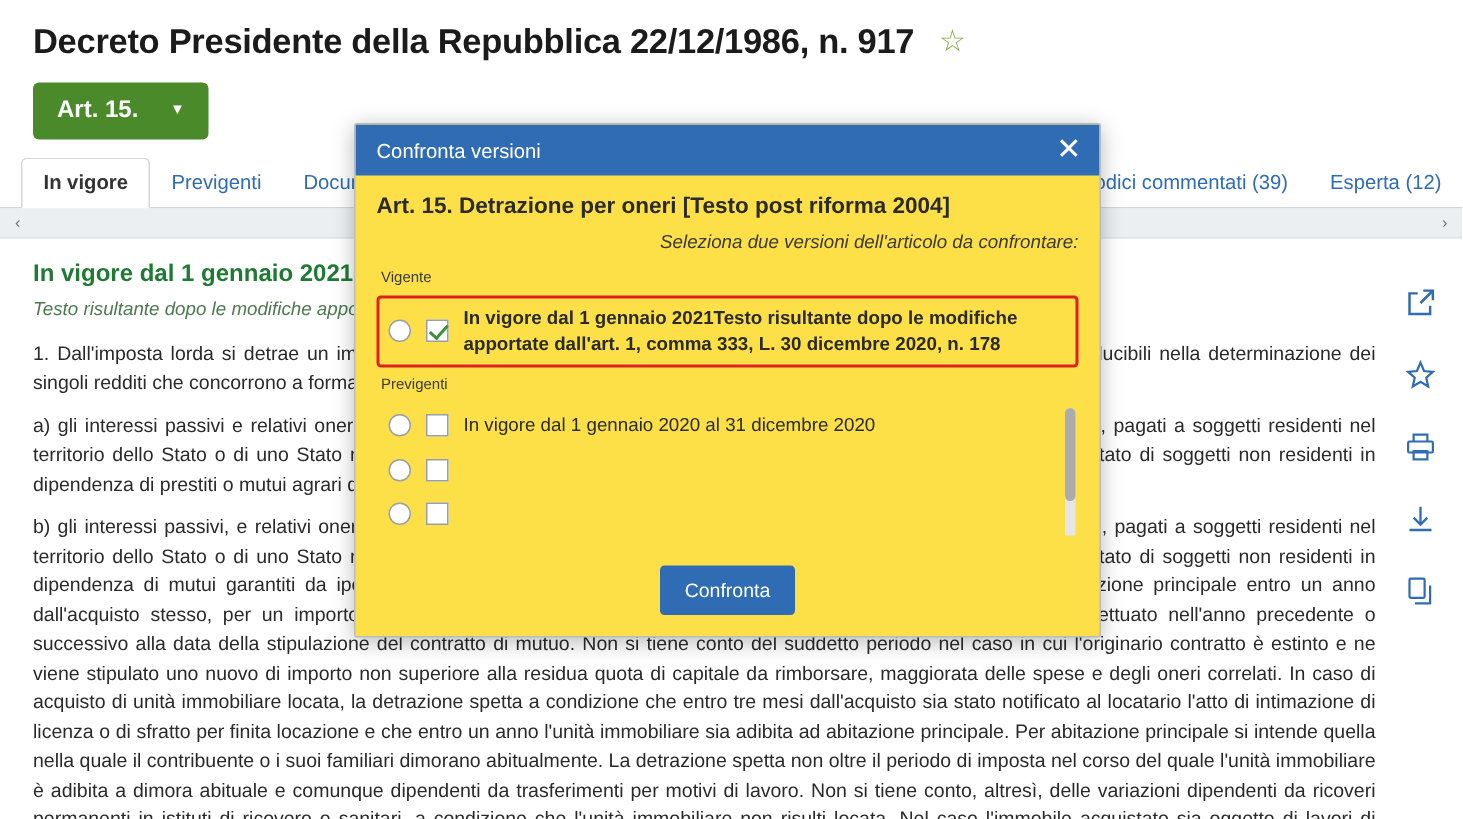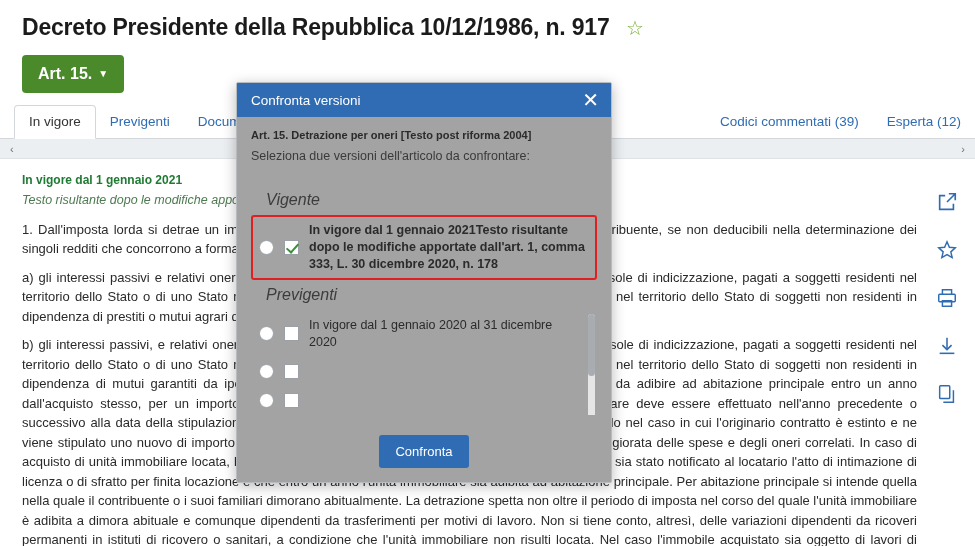--- a/index.html
+++ b/index.html
@@ -32,21 +32,21 @@
     margin-left: 12px;
     font-size: 20px;
     color: #7bb03b;
     line-height: 1;
   }
 
   .art-button {
     margin: 14px 22px 0 22px;
     display: inline-flex;
     align-items: center;
-    gap: 6px;
+    gap: 21px;
     background: #4b8a2a;
     color: #fff;
     font-size: 16px;
     font-weight: 700;
     border: none;
     border-radius: 4px;
     padding: 10px 16px;
     cursor: pointer;
   }
   .art-button .caret {
@@ -72,21 +72,21 @@
     cursor: pointer;
     white-space: nowrap;
   }
   .tab.active {
     color: #333;
     background: #fff;
     border: 1px solid #d3d7db;
     border-bottom: 1px solid #fff;
     border-radius: 4px 4px 0 0;
     margin-bottom: -1px;
-    font-weight: 400;
+    font-weight: 700;
   }
 
   
   .scroll-strip {
     height: 20px;
     background: #eceff1;
     border-bottom: 1px solid #dfe3e6;
     display: flex;
     align-items: center;
     justify-content: space-between;
@@ -98,21 +98,21 @@
   
   .content {
     padding: 12px 58px 0 22px;
     font-size: 13px;
     line-height: 1.5;
     color: #2a2a2a;
     text-align: justify;
   }
   .content-heading {
     color: #1f7a33;
-    font-size: 12px;
+    font-size: 16px;
     font-weight: 700;
     margin: 0 0 2px 0;
   }
   .content-sub {
     color: #4d7a50;
     font-size: 12.5px;
     font-style: italic;
     margin-bottom: 10px;
   }
   .content p {
@@ -139,22 +139,22 @@
     align-items: center;
     justify-content: center;
   }
   .rail-icon svg { display: block; }
 
   
   .modal-shadow {
     position: absolute;
     left: 236px;
     top: 82px;
-    width: 376px;
-    background: #a3a3a3;
+    width: 498px;
+    background: #fde047;
     border: 1px solid #b7bcc0;
     box-shadow: 0 3px 14px rgba(0,0,0,0.28);
     border-radius: 2px;
     overflow: hidden;
   }
   .modal-header {
     background: #2f6cb3;
     color: #fff;
     height: 34px;
     display: flex;
@@ -166,35 +166,36 @@
   .modal-close {
     font-size: 20px;
     line-height: 1;
     cursor: pointer;
     font-weight: 300;
   }
   .modal-body {
     padding: 12px 14px 10px 14px;
   }
   .modal-article {
-    font-size: 11px;
+    font-size: 15px;
     font-weight: 700;
     color: #2b2b2b;
     margin-bottom: 8px;
   }
   .modal-instruction {
     font-size: 12.5px;
+    font-style: italic;
     color: #3a3a3a;
-    margin-bottom: 28px;
+    margin-bottom: 12px;
+    text-align: right;
   }
   .group-label {
-    font-size: 16px;
+    font-size: 10px;
     color: #3c3c3c;
-    margin: 6px 0 6px 15px;
-    font-style: italic;
+    margin: 6px 0 6px 3px;
   }
 
   .opt-row {
     display: flex;
     align-items: center;
     gap: 10px;
     padding: 5px 6px;
     border: 2px solid transparent;
     border-radius: 3px;
   }
@@ -277,21 +278,21 @@
     cursor: pointer;
   }
 </style>
 </head>
 <body>
 
 
 
 
 <div class="page-header">
-  <span class="doc-title">Decreto Presidente della Repubblica 10/12/1986, n. 917</span>
+  <span class="doc-title">Decreto Presidente della Repubblica 22/12/1986, n. 917</span>
   <span class="star-outline">☆</span>
 </div>
 
 <button class="art-button">
   <span>Art. 15.</span>
   <span class="caret">▼</span>
 </button>
 
 <div class="tabbar">
   <div class="tab active">In vigore</div>

